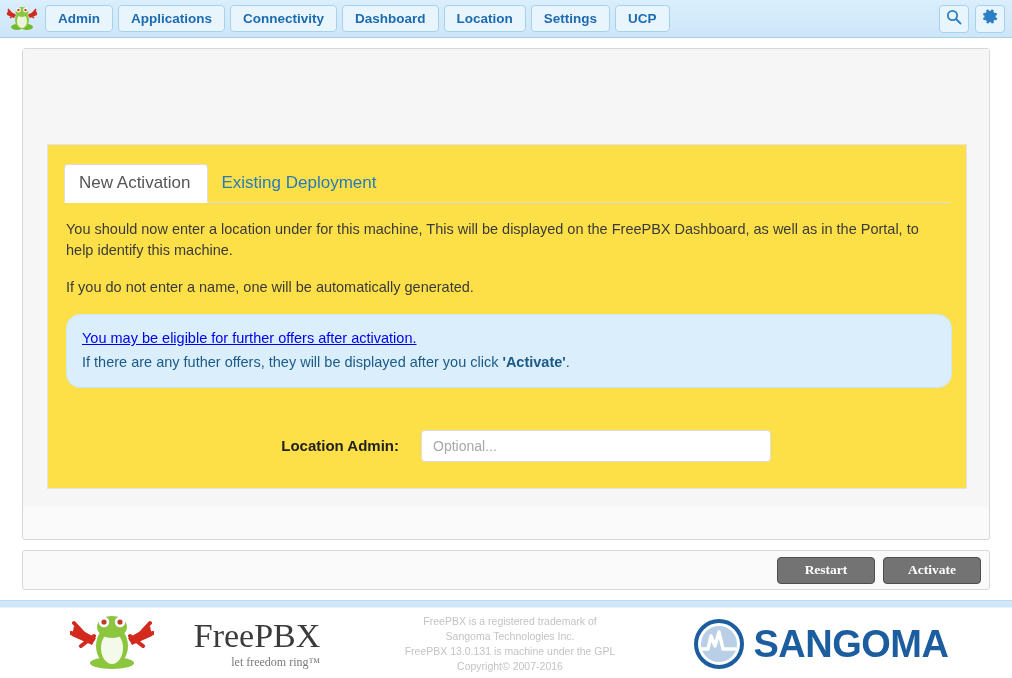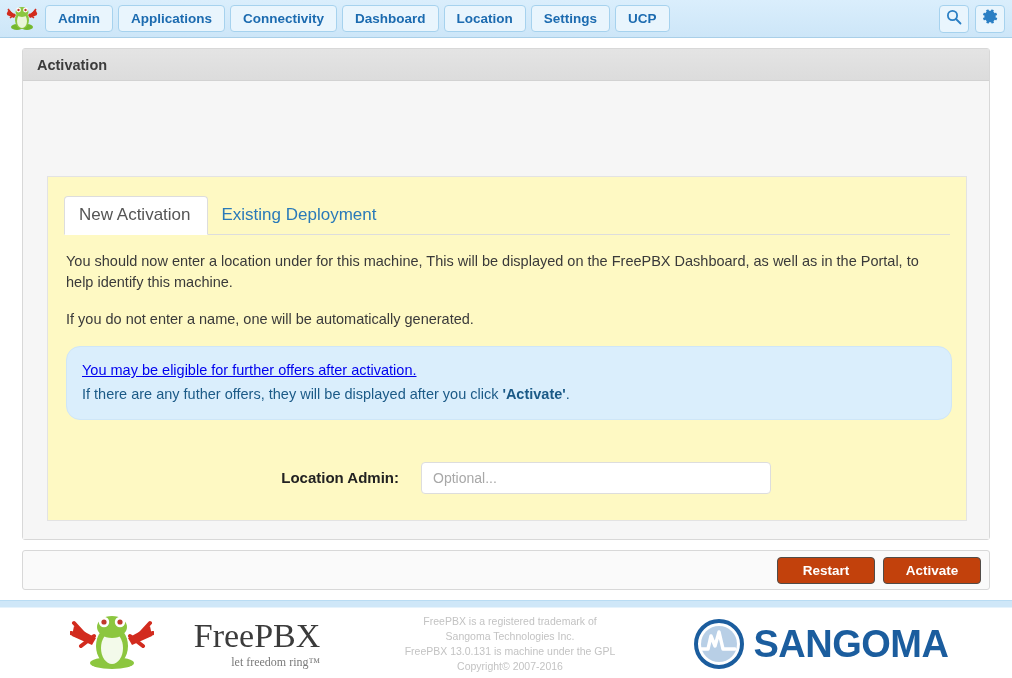--- a/index.html
+++ b/index.html
@@ -80,21 +80,21 @@
   .panel-body {
     position: relative;
     height: 458px;
     background: #f6f6f6;
   }
 
   .card {
     position: absolute;
     left: 24px; top: 95px;
     width: 920px; height: 345px;
-    background: #fef9c3;
+    background: #fde047;
     border: 1px solid #e3e3e3;
   }
 
   
   .tabs {
     position: relative;
     height: 42px;
     margin: 16px 16px 0 16px;
     border-bottom: 1px solid #dddddd;
     display: flex; align-items: flex-end;
@@ -169,27 +169,27 @@
     background: #fafafa;
     border: 1px solid #d8d8d8;
     border-radius: 3px;
     display: flex; align-items: center; justify-content: flex-end;
     padding-right: 8px; gap: 8px;
   }
   .btn-dark {
     height: 27px;
     min-width: 98px;
     padding: 0 14px;
-    background: #c2410c;
+    background: #737373;
     border: 1px solid #514c48;
     border-radius: 4px;
     color: #ffffff;
     font-weight: bold;
     font-size: 13.5px;
-    font-family: Liberation Sans, sans-serif;
+    font-family: Liberation Serif, serif;
     cursor: pointer;
   }
 
   
   .divider {
     position: absolute;
     left: 0; top: 600px;
     width: 1012px; height: 8px;
     background: #cfe7f8;
     border-top: 1px solid #b9dcf3;
@@ -314,23 +314,20 @@
         </svg>
       </span>
     </div>
   </div>
 </div>
 
 <div class="page">
 
   <div class="panel">
 
-    <div class="panel-head">
-      <div class="panel-title">Activation</div>
-    </div>
 
     <div class="panel-body">
 
       <div class="card">
 
         <div class="tabs">
           <div class="tab active">
             <span>New Activation</span>
           </div>
           <div class="tab inactive">

